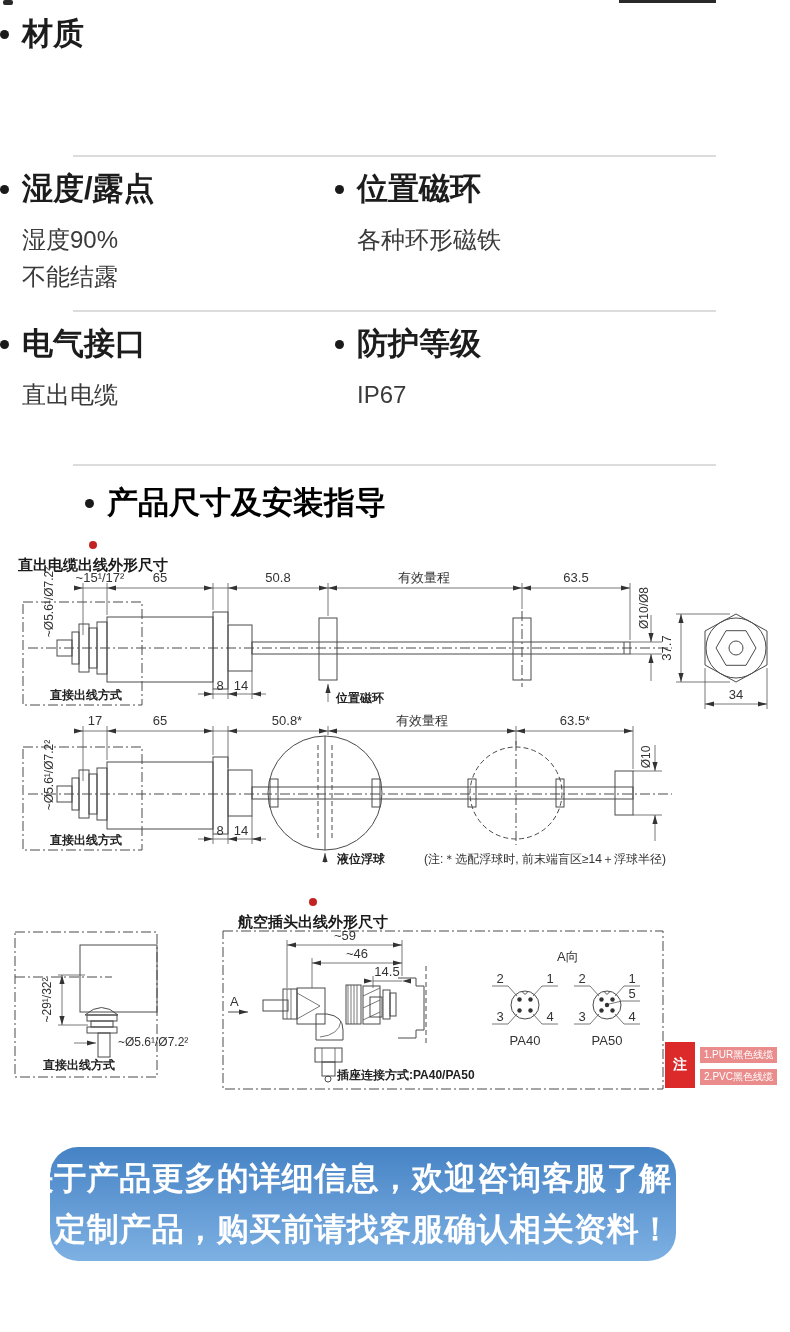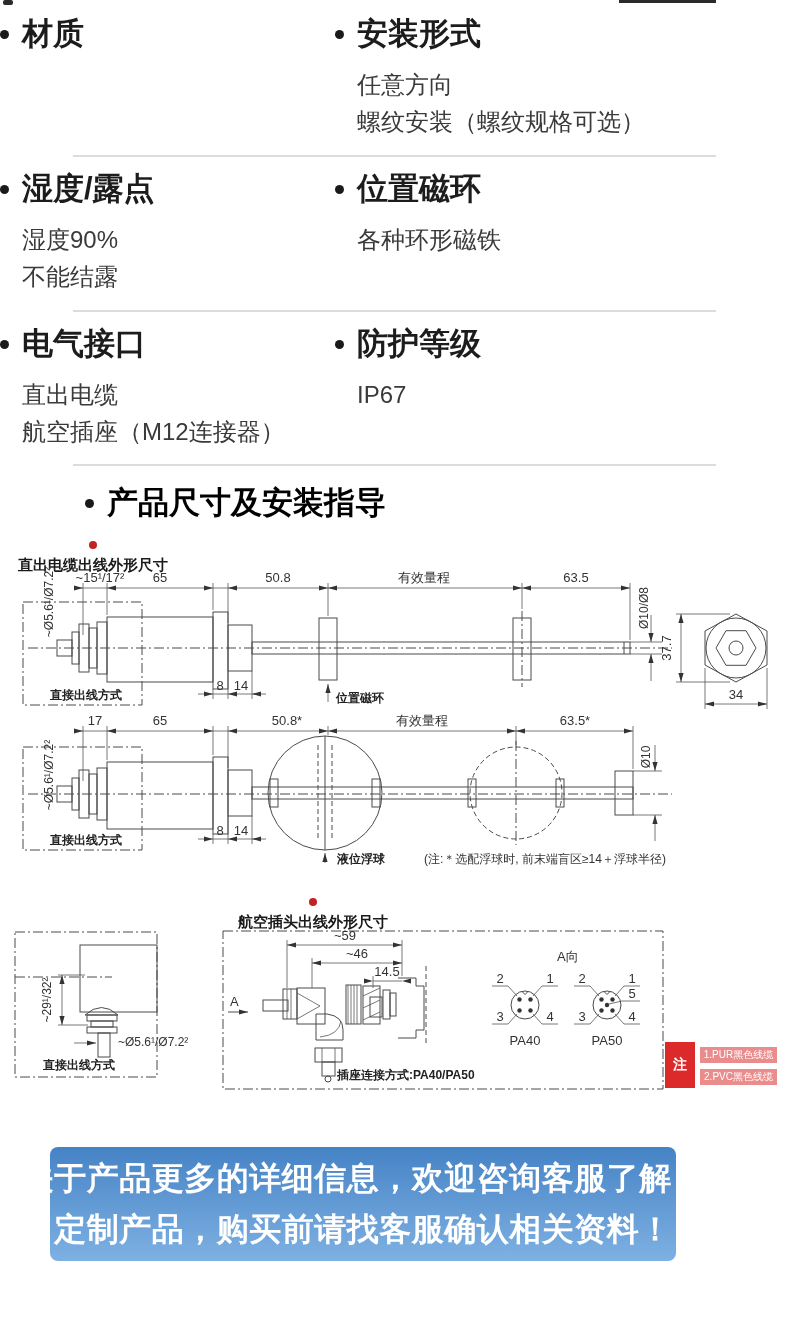--- a/index.html
+++ b/index.html
@@ -37,50 +37,40 @@
   .dash{stroke:#4a4a4a;stroke-width:1;fill:none;stroke-dasharray:5 3;}
   .ah{fill:#333;stroke:none;}
 
   
   .note-tag{position:absolute;left:665px;top:1042px;width:30px;height:46px;background:#dc2a2a;color:#fff;
     display:flex;align-items:center;justify-content:center;font-size:14px;font-weight:bold;}
   .note-item{position:absolute;left:700px;width:77px;height:16px;background:#ea8c8c;color:#fff;
     font-size:10px;display:flex;align-items:center;justify-content:center;white-space:nowrap;}
 
   
-  .banner{position:absolute;left:50px;top:1147px;width:626px;height:114px;border-radius:8px;
+  .banner{position:absolute;left:50px;top:1147px;width:626px;height:114px;border-radius:28px;
     background:linear-gradient(180deg,#4683c5 0%,#7eb1e3 100%);
     display:flex;flex-direction:column;align-items:center;justify-content:center;gap:7px;}
   .banner div{color:#fff;font-size:32px;font-weight:bold;letter-spacing:0.5px;white-space:nowrap;}
 </style>
 </head>
 <body>
 
 <div class="page">
 
   <div class="artifact" style="left:3px;top:0;width:10px;height:5px;border-radius:2px;"></div>
   <div class="artifact" style="left:619px;top:0;width:97px;height:3px;"></div>
 
   <div class="specs">
     <div class="spec-row">
       <div class="spec-cell">
         <div class="spec-head">
             <span class="bullet"></span>
           <span class="spec-title">材质</span>
           </div>
-      </div>
-      <div class="spec-cell">
-        <div class="spec-head">
-            <span class="bullet"></span>
-          <span class="spec-title">安装形式</span>
-          </div>
-        <div class="spec-lines">
-          <div class="spec-line">任意方向</div>
-          <div class="spec-line">螺纹安装（螺纹规格可选）</div>
-        </div>
       </div>
     </div>
     <div class="spec-row">
       <div class="spec-cell">
         <div class="spec-head">
             <span class="bullet"></span>
           <span class="spec-title">湿度/露点</span>
           </div>
         <div class="spec-lines">
           <div class="spec-line">湿度90%</div>
@@ -98,21 +88,20 @@
       </div>
     </div>
     <div class="spec-row">
       <div class="spec-cell">
         <div class="spec-head">
             <span class="bullet"></span>
           <span class="spec-title">电气接口</span>
           </div>
         <div class="spec-lines">
           <div class="spec-line">直出电缆</div>
-          <div class="spec-line">航空插座（M12连接器）</div>
         </div>
       </div>
       <div class="spec-cell">
         <div class="spec-head">
             <span class="bullet"></span>
           <span class="spec-title">防护等级</span>
           </div>
         <div class="spec-lines">
           <div class="spec-line">IP67</div>
         </div>

